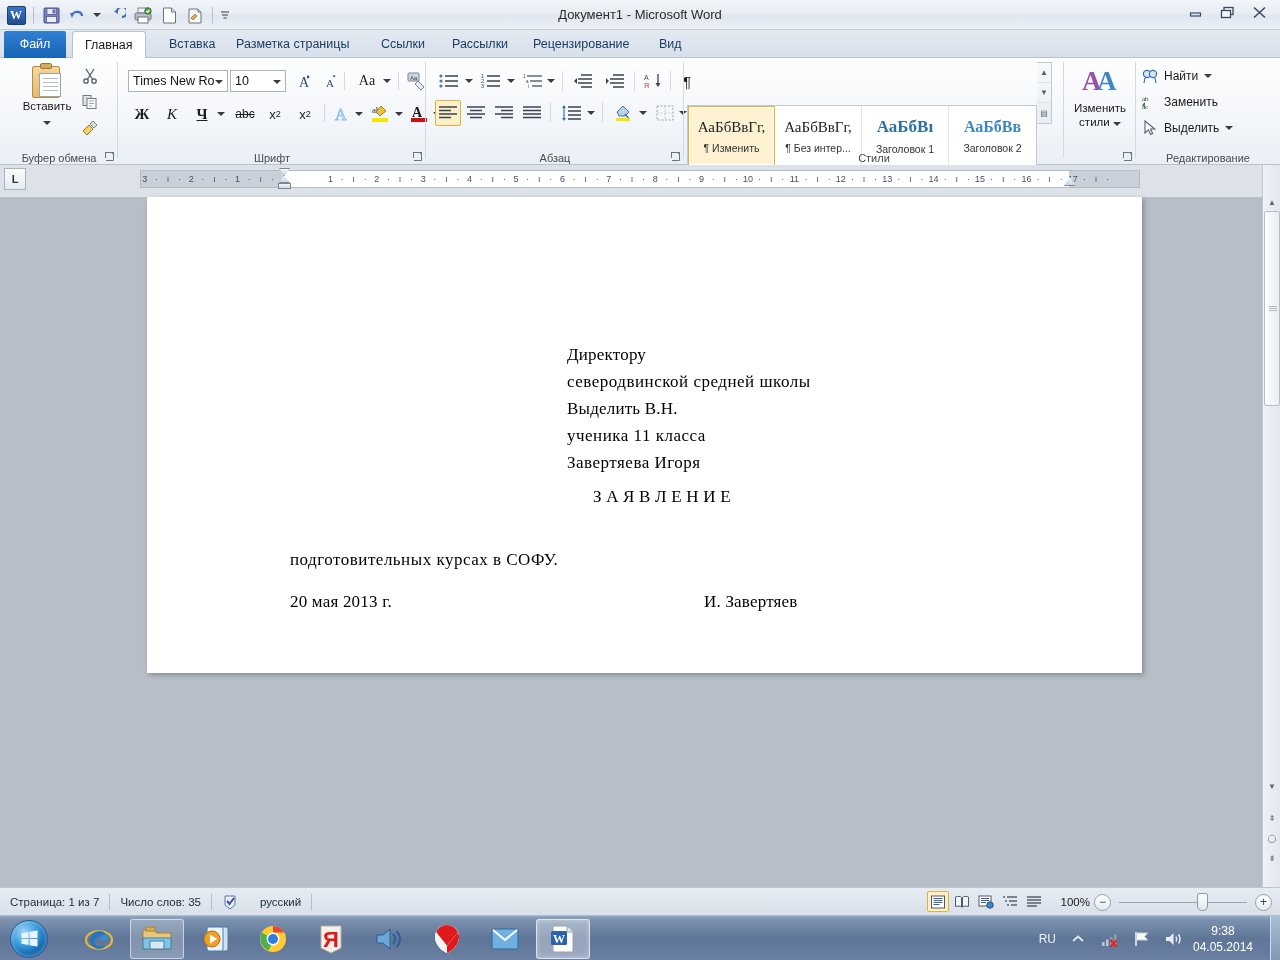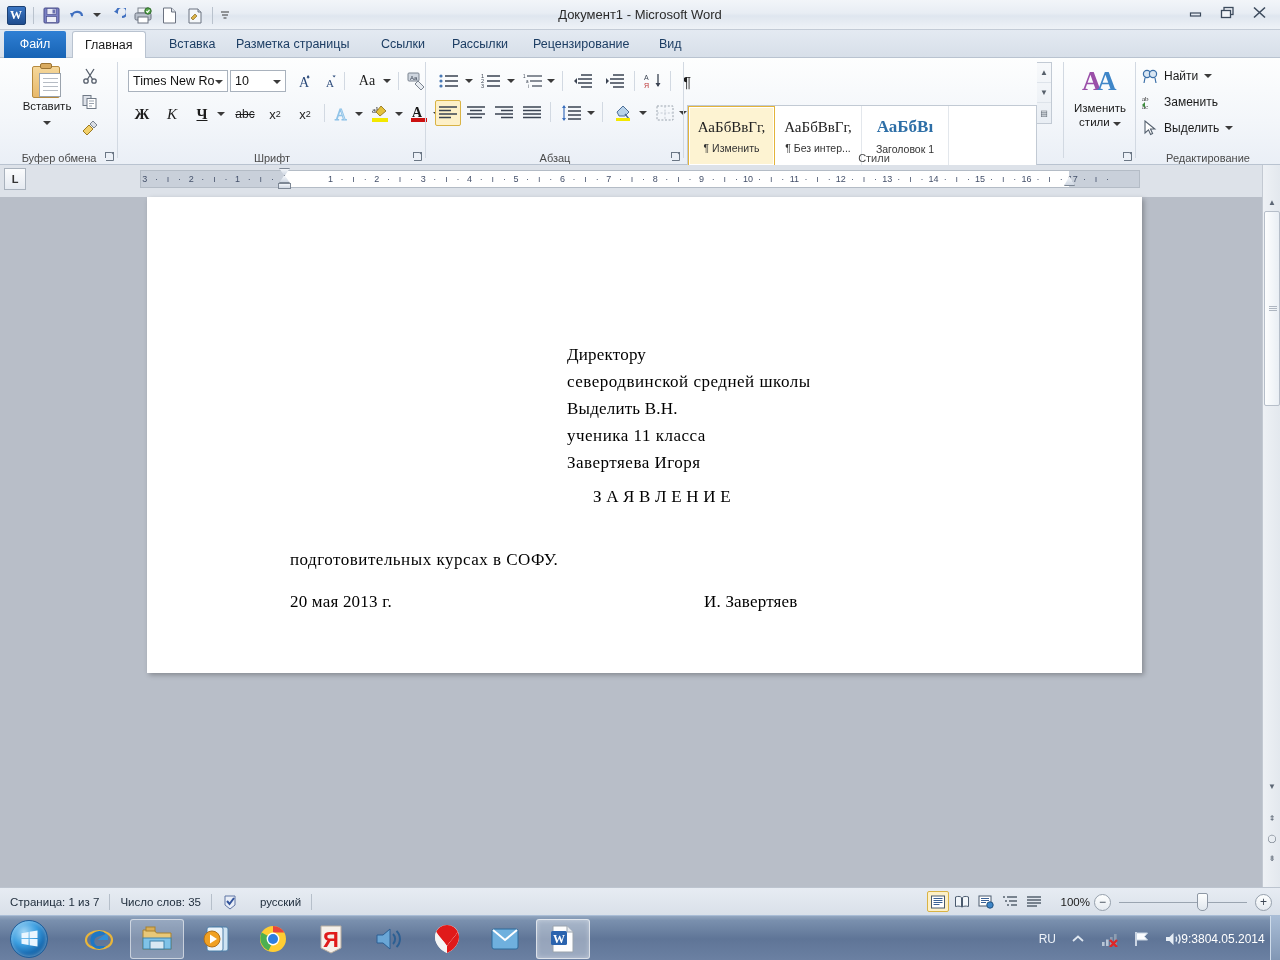--- a/index.html
+++ b/index.html
@@ -228,21 +228,21 @@
     border:1px solid #1f5f9c; box-shadow:0 0 4px rgba(255,255,255,.5) inset;
     display:flex;align-items:center;justify-content:center;}
   #tasks{ position:absolute; left:72px; top:2px; height:41px; display:flex; align-items:center; gap:4px; }
   .tkitem{ width:54px;height:40px; display:flex; align-items:center; justify-content:center; border-radius:3px; }
   .tkitem.framed{ background:rgba(255,255,255,.22); border:1px solid rgba(255,255,255,.55); }
   .tkitem.active{ background:rgba(255,255,255,.34); border:1px solid rgba(255,255,255,.65);
                   box-shadow:0 0 5px rgba(255,255,255,.35) inset; }
   #tray{ position:absolute; right:96px; top:0; height:45px; display:flex; align-items:center; gap:12px; }
   .trayicon{ width:20px;height:20px; display:flex; align-items:center; justify-content:center; color:#e8eef6; }
   #clock{ position:absolute; right:18px; top:0; height:45px; width:78px;
-    display:flex; align-items:center; justify-content:center;
+    display:flex; flex-direction:column; align-items:center; justify-content:center;
     color:#ffffff; font-size:12px; line-height:16px; }
   #showdesk{ position:absolute; right:0; top:0; width:10px; height:45px;
     background:linear-gradient(to bottom,#a9bdd6,#8096b4); border-left:1px solid #cfdcea; }
 </style>
 </head>
 <body>
 
 <div id="titlebar">
   <div id="qat">
     <div class="qat-btn">
@@ -616,20 +616,24 @@
         <span class="style-prev">АаБбВвГг,</span>
         <span class="style-name">¶ Изменить</span>
       </div>
       <div class="style-item">
         <span class="style-prev">АаБбВвГг,</span>
         <span class="style-name">¶ Без интер...</span>
       </div>
       <div class="style-item">
         <span class="style-prev h1">АаБбВı</span>
         <span class="style-name">Заголовок 1</span>
+      </div>
+      <div class="style-item" style="border-right:none">
+        <span class="style-prev h2">АаБбВв</span>
+        <span class="style-name">Заголовок 2</span>
       </div>
     </div>
     <div id="gallery-scroll">
       <div class="gsb">▲</div>
       <div class="gsb">▼</div>
       <div class="gsb" style="border-bottom:none">▤</div>
     </div>
     <div class="glabel">Стили</div>
     <div class="gsep"></div>
   </div>

